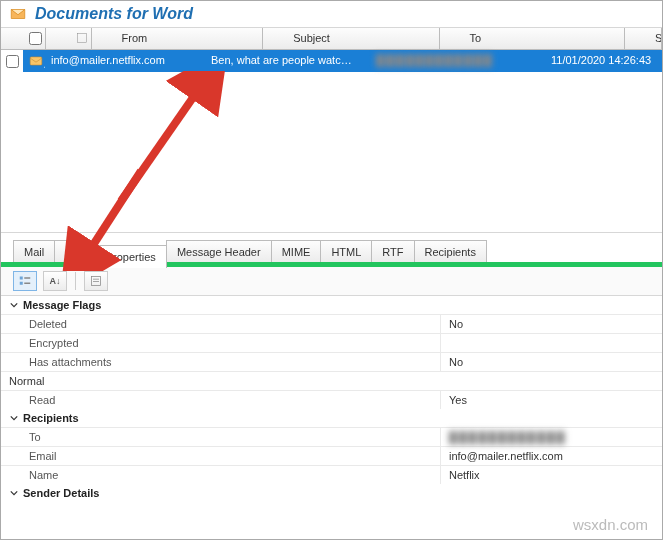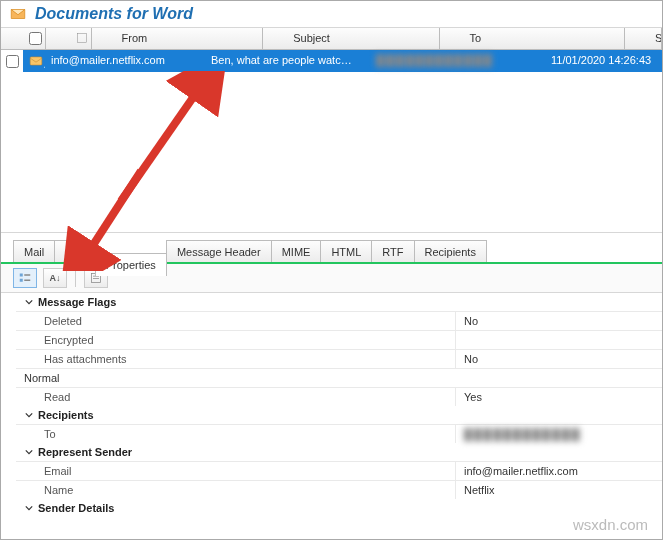--- a/index.html
+++ b/index.html
@@ -21,33 +21,33 @@
 .col-to { width: 175px; }
 .col-sent { flex: 1; }
 
 .msg-row { display: flex; align-items: stretch; height: 22px; font-size: 11px; color: #fff; background: #1a7fd6; }
 .msg-row > div { padding: 4px 6px; white-space: nowrap; overflow: hidden; text-overflow: ellipsis; }
 .msg-row .col-chk { background:#fff; }
 .msg-row .col-chk input { accent-color:#fff; }
 .msg-body { height: 160px; background:#fff; }
 
 
-.tabstrip { display:flex; align-items:flex-end; gap:0; padding: 6px 12px 0 12px; background:#fff; border-bottom:2px solid #22c55e; font-size:11px; position:relative; }
+.tabstrip { display:flex; align-items:flex-end; gap:0; padding: 6px 12px 0 12px; background:#fff; border-bottom:5px solid #22c55e; font-size:11px; position:relative; }
 .tab { border:1px solid #bcbcbc; border-bottom:none; background:linear-gradient(#fdfdfd,#ececec); padding:5px 10px 4px; margin-right:-1px; cursor:pointer; color:#333; }
-.tab.active { background:#fff; position:relative; top:14px; padding-bottom:5px; }
+.tab.active { background:#fff; position:relative; top:6px; padding-bottom:5px; }
 
 
 .prop-toolbar { display:flex; align-items:center; gap:6px; padding:4px 12px; border-bottom:1px solid #d7d7d7; background:#fafafa; }
 .tool-btn { width:24px; height:20px; border:1px solid #ccc; background:linear-gradient(#fff,#ececec); display:flex; align-items:center; justify-content:center; font-size:10px; color:#555; cursor:pointer; }
 .tool-btn.sel { border-color:#7fb5e6; background:#e4f0fb; }
 .toolbar-sep { width:1px; height:18px; background:#ccc; margin:0 2px; }
 
 
 .prop-grid { overflow-y:auto; height: 270px; font-size:11px; }
-.group { border-bottom: none; margin-left: 15px; }
+.group { border-bottom: none; }
 .group-head { display:flex; align-items:center; gap:4px; padding:3px 8px; font-weight:700; color:#222; cursor:pointer; }
 .chev { width:10px; height:10px; display:inline-flex; align-items:center; justify-content:center; }
 .chev svg { width:8px; height:8px; }
 .prop-row { display:flex; align-items:stretch; border-top:1px solid #e9e9e9; }
 .prop-k { width: 440px; padding:3px 8px 3px 28px; color:#555; border-right:1px solid #e9e9e9; }
 .prop-v { flex:1; padding:3px 8px; color:#333; }
 
 .redacted { filter: blur(3px); color:#888; letter-spacing:2px; user-select:none; }
 
 
@@ -169,28 +169,20 @@
           </svg>
         </span>
         <span>Recipients</span>
       </div>
       <div class="prop-row">
         <div class="prop-k">To</div>
         <div class="prop-v redacted">████████████</div>
       </div>
     </div>
     <div class="group">
-      <div class="group-head">
-        <span class="chev">
-          <svg viewBox="0 0 10 10">
-            <path d="M1 3 L5 7 L9 3" fill="none" stroke="#333" stroke-width="1.5"></path>
-          </svg>
-        </span>
-        <span>Represent Sender</span>
-      </div>
       <div class="prop-row">
         <div class="prop-k">Email</div>
         <div class="prop-v">info@mailer.netflix.com</div>
       </div>
       <div class="prop-row">
         <div class="prop-k">Name</div>
         <div class="prop-v">Netflix</div>
       </div>
     </div>
     <div class="group">

